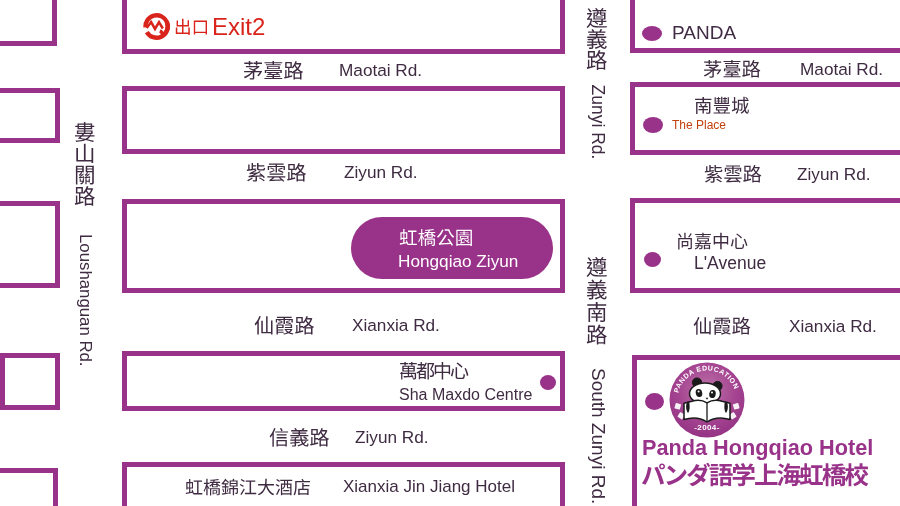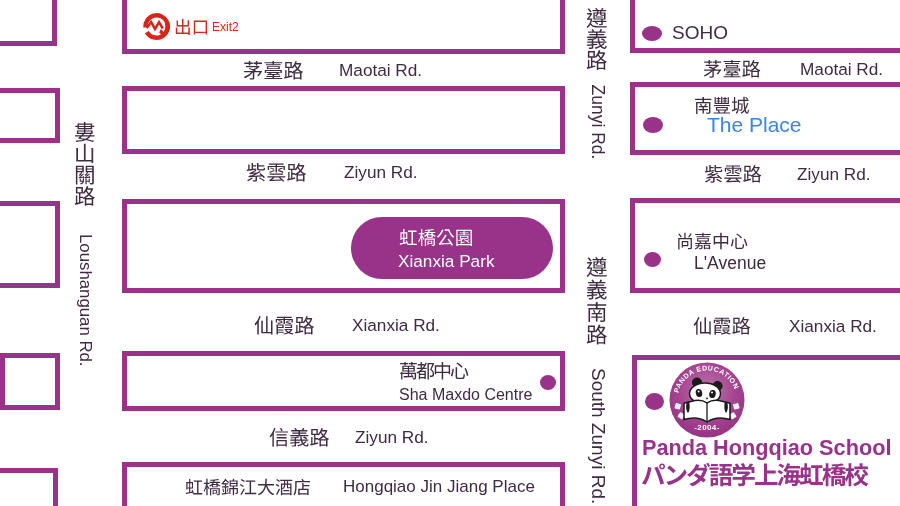--- a/index.html
+++ b/index.html
@@ -41,21 +41,21 @@
 <path d="M 6.1 9.25 A 4.8 4.8 0 0 0 3.4 4.4" stroke-width="3.4"></path>
 <path d="M -9.7 5.6 A 11.2 11.2 0 0 0 10.5 -3.9" stroke-width="4.4"></path>
 <path d="M -9.8 1.6 L -5.4 -4.4 L -1.5 2.4 L 2.5 -4.4 L 6.3 2" stroke-width="2.5" stroke-linejoin="miter"></path>
 </g>
   </svg>
 
 <svg style="position:absolute;left:172px;top:17.1px" width="41" height="23" viewBox="0 0 41 23">
     <path fill="#d9241b" d="M3.8 10.5V16.9H16.3V17.9H17.8V10.5H16.3V15.6H11.5V9.4H17V3.3H15.6V8.1H11.5V1.8H10V8.1H6V3.4H4.6V9.4H10V15.6H5.3V10.5Z M21.8 3.6V17.5H23.2V16H33.6V17.4H35V3.6ZM23.2 14.7V4.9H33.6V14.7Z"></path>
   </svg>
 
-<div style="position:absolute;left:212px;top:16.0px;font-size:12px;line-height:22px;color:#d9241b;font-weight:normal;white-space:nowrap">Exit2</div>
+<div style="position:absolute;left:212px;top:16.0px;font-size:24px;line-height:22px;color:#d9241b;font-weight:normal;white-space:nowrap">Exit2</div>
 
 <svg style="position:absolute;left:241px;top:58.7px" width="67" height="26" viewBox="0 0 67 26">
     <path fill="#3f2b42" d="M7.8 9.8C9.3 10.4 11.2 11.2 12.6 11.9H3.1V13.3H10.3C8.3 15.3 5.4 17.1 2.8 18C3.2 18.3 3.6 18.9 3.9 19.3C6.7 18.1 9.8 16 11.8 13.5V18.9C11.8 19.1 11.7 19.2 11.4 19.3C11 19.3 9.8 19.3 8.5 19.2C8.7 19.6 8.9 20.2 9 20.6C10.7 20.6 11.8 20.6 12.5 20.4C13.1 20.2 13.3 19.7 13.3 18.9V13.3H18.8C18 14.5 17.1 15.7 16.2 16.6L17.6 17.2C18.8 16 20.1 14.1 21.2 12.3L20 11.8L19.7 11.9H15.4L15.4 11.9C15 11.6 14.4 11.3 13.8 11C15.6 10.1 17.4 8.9 18.7 7.8L17.7 7L17.3 7H4.9V8.3H15.7C14.8 9 13.6 9.8 12.4 10.3C11.2 9.8 9.9 9.3 8.8 8.9ZM3.3 3.6V4.9H7.8V6.6H9.3V4.9H11.8V3.6H9.3V2H7.8V3.6ZM12.5 3.6V4.9H14.8V6.6H16.3V4.9H21V3.6H16.3V2H14.8V3.6Z M23.8 11V13.9H25.2V12H39.3V13.9H40.8V11ZM27.3 8.1H37.3V9.2H27.3ZM25.9 7.2V10.1H38.8V7.2ZM31.5 2V3.2H23.5V4.3H31.5V5.3H24.9V6.3H39.7V5.3H33V4.3H41.2V3.2H33V2ZM26.6 16.2C27 16.1 27.5 16.1 31.5 16V16.9H25.4V18H31.5V19H23.4V20.1H41.2V19H33V18H39.3V16.9H33V15.9L37.3 15.8C37.7 16.1 38.1 16.4 38.3 16.6L39.2 15.9C38.6 15.3 37.5 14.5 36.4 13.9H38.7V12.9H25.8V13.9H29.3C28.4 14.3 27.6 14.7 27.3 14.8C26.9 15 26.5 15.1 26.2 15.1C26.3 15.4 26.5 16 26.6 16.2ZM34.5 14C35 14.3 35.5 14.6 36.1 14.9L29 15C29.7 14.7 30.4 14.3 31.1 13.9H34.7Z M45.6 4.2H49.4V7.8H45.6ZM43.2 18.1 43.4 19.6C45.6 19.1 48.5 18.4 51.2 17.7L51.1 16.3L48.4 17V13.4H50.6C50.9 13.6 51.1 14.1 51.3 14.4C51.7 14.2 52.1 14 52.5 13.8V20.6H53.9V19.8H59V20.5H60.5V13.8L61.1 14.1C61.3 13.7 61.8 13.1 62.1 12.8C60.2 12.2 58.7 11.1 57.4 9.9C58.7 8.3 59.7 6.5 60.4 4.4L59.4 4L59.2 4.1H55.2C55.5 3.5 55.7 2.9 55.9 2.4L54.5 2C53.7 4.4 52.4 6.7 50.8 8.2V2.9H44.2V9.1H47.1V17.3L45.5 17.7V11H44.2V17.9ZM53.9 18.5V14.6H59V18.5ZM58.5 5.4C58 6.7 57.3 7.8 56.4 8.8C55.6 7.8 54.9 6.8 54.4 5.8L54.6 5.4ZM53.4 13.3C54.5 12.6 55.6 11.8 56.5 10.9C57.3 11.8 58.3 12.6 59.5 13.3ZM55.5 9.8C54.2 11.2 52.6 12.3 51 13V12H48.4V9.1H50.8V8.4C51.1 8.7 51.6 9.1 51.8 9.4C52.5 8.7 53.1 7.9 53.7 7C54.2 7.9 54.8 8.9 55.5 9.8Z"></path>
   </svg>
 
 <div style="position:absolute;left:339px;top:59.0px;font-size:17.2px;line-height:22px;color:#3f2b42;font-weight:normal;white-space:nowrap">Maotai Rd.</div>
 
 <svg style="position:absolute;left:701px;top:58.2px" width="64" height="25" viewBox="0 0 64 25">
     <path fill="#3f2b42" d="M7.5 9.4C9 9.9 10.7 10.7 12.1 11.4H3.1V12.7H9.9C8.1 14.6 5.3 16.3 2.8 17.2C3.1 17.5 3.5 18 3.8 18.4C6.5 17.3 9.4 15.2 11.4 12.9V18C11.4 18.3 11.3 18.4 11 18.4C10.6 18.4 9.4 18.4 8.2 18.4C8.4 18.7 8.6 19.3 8.7 19.7C10.3 19.7 11.3 19.7 12 19.5C12.6 19.3 12.8 18.9 12.8 18.1V12.7H18C17.3 13.8 16.4 15 15.6 15.8L16.9 16.4C18 15.3 19.3 13.4 20.3 11.8L19.2 11.3L18.9 11.4H14.8L14.8 11.3C14.4 11.1 13.9 10.8 13.3 10.5C15 9.6 16.7 8.5 18 7.4L17 6.7L16.6 6.7H4.8V8H15.1C14.2 8.6 13 9.3 11.9 9.8C10.8 9.3 9.6 8.8 8.5 8.5ZM3.2 3.4V4.7H7.6V6.3H9V4.7H11.4V3.4H9V1.9H7.6V3.4ZM12 3.4V4.7H14.2V6.3H15.6V4.7H20.2V3.4H15.6V1.9H14.2V3.4Z M22.9 10.5V13.3H24.2V11.5H37.7V13.3H39.1V10.5ZM26.1 7.7H35.8V8.8H26.1ZM24.8 6.9V9.7H37.2V6.9ZM30.2 1.9V3.1H22.5V4.1H30.2V5.1H23.9V6H38V5.1H31.6V4.1H39.4V3.1H31.6V1.9ZM25.5 15.5C25.9 15.4 26.4 15.3 30.2 15.2V16.2H24.3V17.2H30.2V18.2H22.5V19.2H39.5V18.2H31.6V17.2H37.7V16.2H31.6V15.2L35.8 15.1C36.1 15.4 36.5 15.7 36.7 15.9L37.6 15.2C37 14.6 35.9 13.8 34.8 13.2H37.1V12.4H24.8V13.2H28.1C27.3 13.7 26.5 14.1 26.2 14.2C25.8 14.3 25.4 14.4 25.1 14.4C25.3 14.7 25.4 15.3 25.5 15.5ZM33 13.4C33.5 13.6 34 13.9 34.5 14.3L27.8 14.4C28.4 14.1 29.1 13.7 29.8 13.2H33.3Z M43.6 4H47.3V7.4H43.6ZM41.3 17.3 41.6 18.7C43.6 18.3 46.4 17.6 49.1 16.9L48.9 15.6L46.4 16.2V12.8H48.4C48.7 13 49 13.4 49.1 13.7C49.5 13.5 49.9 13.4 50.3 13.2V19.6H51.6V18.9H56.5V19.6H57.9V13.2L58.5 13.5C58.7 13.1 59.1 12.5 59.4 12.3C57.6 11.6 56.2 10.6 54.9 9.4C56.2 8 57.2 6.3 57.8 4.2L56.9 3.8L56.6 3.9H52.9C53.1 3.4 53.3 2.8 53.5 2.3L52.1 1.9C51.4 4.2 50.1 6.4 48.6 7.9V2.7H42.3V8.7H45.1V16.5L43.6 16.9V10.5H42.3V17.1ZM51.6 17.7V13.9H56.5V17.7ZM56 5.2C55.5 6.4 54.8 7.4 54 8.4C53.2 7.5 52.6 6.5 52.1 5.5L52.3 5.2ZM51.1 12.7C52.2 12 53.2 11.3 54.1 10.4C54.9 11.2 55.8 12 56.9 12.7ZM53.1 9.4C51.9 10.7 50.3 11.7 48.8 12.4V11.5H46.4V8.7H48.6V8.1C48.9 8.3 49.4 8.7 49.6 8.9C50.2 8.3 50.8 7.6 51.4 6.7C51.9 7.6 52.4 8.5 53.1 9.4Z"></path>
   </svg>
@@ -109,47 +109,47 @@
   </svg>
 
 <div class="vlab" style="left:530px;top:425px;width:136px;text-align:center;font-size:19px">South Zunyi Rd.</div>
 
 <div style="position:absolute;left:351px;top:217px;width:202px;height:62px;border-radius:31px;background:#993289"></div>
 
 <svg style="position:absolute;left:397px;top:226.6px" width="80" height="24" viewBox="0 0 80 24">
     <path fill="#fff" d="M11 3.6V4.9H14.5V16.7H11.1C10.8 15.7 10.4 14.2 9.8 13.2L8.8 13.5C9 14 9.2 14.5 9.4 15.1L7.5 15.5V12H10.3V5.2H7.5V1.9H6.2V5.2H3.4V12.9H4.6V12H6.2V15.7L2.8 16.3L3 17.7L9.7 16.3C9.8 16.7 9.9 17.1 10 17.4L10.6 17.2V18H19.9V16.7H16V4.9H19.5V3.6ZM4.6 6.4H6.3V10.8H4.6ZM7.4 6.4H9.1V10.8H7.4Z M31.1 8.2H34.6V9.8H31.1ZM33.9 6.1C34.1 6.5 34.4 6.9 34.7 7.2H31C31.3 6.9 31.6 6.5 31.8 6.1ZM36.3 2.1C34.4 2.6 30.8 2.8 27.9 2.9C28.1 3.2 28.2 3.6 28.2 3.9C29.2 3.9 30.4 3.9 31.5 3.8C31.4 4.2 31.2 4.6 31 5H27.6V6.1H30.3C29.6 7.2 28.5 8.3 27 9.1C27.3 9.2 27.7 9.7 27.9 10C28.6 9.5 29.3 9.1 29.9 8.5V10.7H35.8V8.5C36.5 9.1 37.1 9.6 37.8 9.9C38 9.6 38.4 9.2 38.7 8.9C37.4 8.4 36.1 7.3 35.2 6.1H38.2V5H32.4C32.5 4.5 32.7 4.1 32.8 3.7C34.5 3.5 36 3.3 37.2 3.1ZM27.8 11.6V19H29.1V12.7H36.6V17.5C36.6 17.7 36.6 17.8 36.3 17.8C36.1 17.8 35.3 17.8 34.4 17.8C34.6 18.1 34.8 18.6 34.9 19C36.1 19 36.8 18.9 37.3 18.7C37.8 18.5 37.9 18.2 37.9 17.5V11.6ZM30.5 13.7V18H31.5V17.1H35.3V13.7ZM31.5 14.6H34.2V16.2H31.5ZM24.1 1.9V5.9H21.6V7.2H23.9C23.4 9.7 22.3 12.7 21.2 14.2C21.4 14.5 21.7 15.1 21.9 15.4C22.7 14.2 23.5 12.3 24.1 10.3V19H25.3V10.2C25.9 11.1 26.5 12.3 26.7 12.9L27.5 11.9C27.2 11.4 25.8 9.3 25.3 8.6V7.2H27.4V5.9H25.3V1.9Z M45.1 2.4C43.9 5.2 42 8 39.9 9.7C40.2 10 40.9 10.5 41.1 10.8C43.2 8.9 45.3 6 46.6 2.9ZM42.2 18.1C42.9 17.8 44 17.7 53.7 17.1C54.1 17.7 54.4 18.3 54.7 18.8L56.1 18.1C55.2 16.4 53.4 13.8 51.9 11.8L50.5 12.4C51.3 13.4 52.1 14.6 52.9 15.8L44.2 16.3C46.2 14 48.1 11.1 49.7 8.2L48.1 7.6C46.6 10.8 44.2 14.1 43.4 14.9C42.7 15.8 42.2 16.4 41.7 16.6C41.9 17 42.1 17.7 42.2 18.1ZM47.7 2.3V3.8H51.2C52.3 6.6 54.1 9.3 56.2 10.9C56.4 10.4 56.9 9.8 57.3 9.5C55 8.1 53.2 5.3 52.3 2.3Z M64 9.7H70.2V11H64ZM66.4 4.3V5.4H62.7V6.2H66.4V7.4H61.6V8.3H72.6V7.4H67.7V6.2H71.6V5.4H67.7V4.3ZM63.5 16.7C63.8 16.6 64.3 16.4 67.7 15.4C67.7 15.2 67.7 14.8 67.7 14.5L64.9 15.2V13C65.7 12.6 66.4 12.2 67 11.8H71.5V9H62.8V11.8H65.4C64.2 12.4 62.6 13 61.1 13.3C61.3 13.5 61.7 13.9 61.8 14.1C62.5 14 63.2 13.7 63.8 13.5V14.9C63.8 15.5 63.4 15.7 63.1 15.8C63.2 16.1 63.4 16.5 63.5 16.7ZM66.6 12.7C68.4 13.7 70.6 15.2 71.7 16.2L72.6 15.6C72 15.1 71.3 14.5 70.4 14C71.1 13.6 71.9 13.2 72.5 12.7L71.6 12.2C71.1 12.6 70.3 13.1 69.6 13.4C68.9 13 68.2 12.5 67.5 12.2ZM59.3 2.7V19H60.6V18.2H73.5V19H74.9V2.7ZM60.6 16.9V3.9H73.5V16.9Z"></path>
   </svg>
 
-<div style="position:absolute;left:398px;top:250.0px;font-size:17.2px;line-height:22px;color:#fff;font-weight:normal;white-space:nowrap">Xianxia Park</div>
+<div style="position:absolute;left:398px;top:250.0px;font-size:17.2px;line-height:22px;color:#fff;font-weight:normal;white-space:nowrap">Hongqiao Ziyun</div>
 
 <svg style="position:absolute;left:397px;top:360.4px" width="74" height="25" viewBox="0 0 74 25">
     <path fill="#3f2b42" d="M6.7 9.1H10.8V10.5H6.7ZM12.1 9.1H16.4V10.5H12.1ZM6.7 6.8H10.8V8.1H6.7ZM12.1 6.8H16.4V8.1H12.1ZM4.1 12V12.7H3.3V13.9H4.1V19.4H5.4V13.9H10.8V16L6.6 16.1L6.8 17.4C8.9 17.3 12.1 17.1 15.1 16.9C15.4 17.3 15.5 17.7 15.6 18L16.7 17.6C16.5 16.7 15.6 15.3 14.7 14.2L13.7 14.6C14 14.9 14.3 15.4 14.5 15.8L12.1 15.9V13.9H17.7V17.9C17.7 18.1 17.6 18.2 17.4 18.2C17.2 18.2 16.4 18.2 15.5 18.2C15.7 18.5 15.9 19 15.9 19.4C17.2 19.4 18 19.4 18.5 19.2C18.9 18.9 19.1 18.6 19.1 17.9V12.7H12.1V11.5H17.8V5.8H5.3V11.5H10.8V12.7H5.4V12ZM3.1 3.1V4.3H7.4V5.5H8.8V4.3H11.1V3.1H8.8V1.9H7.4V3.1ZM11.8 3.1V4.3H14.1V5.5H15.5V4.3H19.8V3.1H15.5V1.9H14.1V3.1Z M28.7 2.5C28.3 3.5 27.8 4.3 27.3 5.1V4.1H24.9V2.1H23.6V4.1H20.7V5.4H23.6V7.7H19.8V8.9H24.4C22.9 10.4 21.2 11.6 19.4 12.5C19.7 12.7 20.1 13.3 20.3 13.6C20.8 13.4 21.3 13.1 21.8 12.7V19.3H23.1V18.2H27.4V19H28.8V10.8H24.3C25 10.2 25.6 9.6 26.2 8.9H29.6V7.7H27.2C28.3 6.2 29.2 4.7 29.9 2.9ZM24.9 5.4H27.2C26.7 6.2 26.1 6.9 25.5 7.7H24.9ZM23.1 17V15H27.4V17ZM23.1 13.8V12H27.4V13.8ZM30.5 3V19.4H31.9V4.3H35.4C34.8 5.9 33.9 7.9 33.1 9.5C35.1 11.2 35.7 12.6 35.7 13.8C35.7 14.5 35.5 15.1 35.1 15.3C34.9 15.5 34.6 15.5 34.2 15.5C33.8 15.6 33.2 15.6 32.6 15.5C32.9 15.9 33 16.5 33 16.9C33.6 16.9 34.3 16.9 34.8 16.9C35.3 16.8 35.7 16.7 36.1 16.5C36.8 16 37.1 15.1 37.1 13.9C37.1 12.6 36.6 11.1 34.5 9.3C35.5 7.6 36.5 5.4 37.3 3.6L36.3 2.9L36 3Z M44.7 1.9V5.3H37.8V14.3H39.2V13.1H44.7V19.4H46.2V13.1H51.7V14.2H53.1V5.3H46.2V1.9ZM39.2 11.7V6.7H44.7V11.7ZM51.7 11.7H46.2V6.7H51.7Z M58.6 7.2V16.6C58.6 18.5 59.2 19 61.3 19C61.7 19 64.6 19 65.1 19C67.2 19 67.7 18 67.9 14.4C67.5 14.2 66.9 14 66.5 13.7C66.4 17 66.2 17.7 65 17.7C64.4 17.7 61.9 17.7 61.4 17.7C60.3 17.7 60.1 17.5 60.1 16.6V7.2ZM55.6 8.6C55.3 10.9 54.7 13.9 53.8 15.8L55.3 16.4C56.1 14.4 56.6 11.2 56.9 8.9ZM67.5 8.6C68.5 10.9 69.6 13.9 69.9 15.9L71.4 15.3C71 13.3 69.9 10.4 68.8 8.1ZM59.5 3.5C61.3 4.8 63.5 6.7 64.6 7.8L65.6 6.8C64.5 5.6 62.3 3.8 60.5 2.6Z"></path>
   </svg>
 
 <div style="position:absolute;left:399px;top:384.0px;font-size:16px;line-height:22px;color:#3f2b42;font-weight:normal;white-space:nowrap">Sha Maxdo Centre</div>
 
 <div style="position:absolute;left:540px;top:374.5px;width:16px;height:15.0px;border-radius:50%;background:#993289"></div>
 
 <svg style="position:absolute;left:183px;top:476.9px" width="132" height="23" viewBox="0 0 132 23">
     <path fill="#3f2b42" d="M10.7 3.5V4.8H14.1V16.1H10.8C10.5 15.2 10.1 13.8 9.6 12.7L8.6 13C8.8 13.5 9 14.1 9.1 14.6L7.3 15V11.6H10V5.1H7.3V1.9H6.1V5.1H3.3V12.5H4.5V11.6H6.1V15.2L2.7 15.8L3 17.1L9.5 15.8C9.6 16.1 9.7 16.5 9.7 16.8L10.3 16.6V17.4H19.3V16.1H15.5V4.8H19V3.5ZM4.5 6.2H6.2V10.5H4.5ZM7.2 6.2H8.9V10.5H7.2Z M30.1 7.9H33.5V9.5H30.1ZM32.9 5.9C33.1 6.3 33.4 6.6 33.6 7H30.1C30.4 6.6 30.6 6.3 30.8 5.9ZM35.2 2.1C33.4 2.5 29.9 2.8 27.1 2.8C27.2 3.1 27.4 3.5 27.4 3.8C28.4 3.8 29.4 3.7 30.5 3.7C30.4 4 30.2 4.4 30.1 4.8H26.8V5.9H29.4C28.7 7 27.6 8 26.2 8.8C26.5 8.9 26.9 9.4 27 9.7C27.8 9.2 28.4 8.8 29 8.2V10.3H34.7V8.2C35.4 8.8 36 9.3 36.6 9.6C36.8 9.3 37.2 8.9 37.5 8.6C36.3 8.1 35 7 34.1 5.9H37.1V4.8H31.4C31.6 4.4 31.7 4 31.8 3.6C33.4 3.4 34.9 3.2 36 3ZM27 11.2V18.4H28.2V12.3H35.5V16.9C35.5 17.1 35.4 17.2 35.2 17.2C35 17.2 34.2 17.2 33.4 17.2C33.6 17.5 33.8 18 33.8 18.3C35 18.3 35.7 18.3 36.2 18.1C36.6 17.9 36.8 17.6 36.8 17V11.2ZM29.6 13.2V17.4H30.6V16.6H34.2V13.2ZM30.6 14.1H33.1V15.7H30.6ZM23.3 1.8V5.7H20.9V7H23.2C22.7 9.4 21.6 12.3 20.6 13.8C20.8 14.1 21.1 14.6 21.2 14.9C22 13.8 22.8 11.9 23.3 10V18.3H24.6V9.9C25.1 10.8 25.7 11.9 25.9 12.5L26.7 11.5C26.4 11 25 9 24.6 8.4V7H26.6V5.7H24.6V1.8Z M47.8 7H53.3V8.6H47.8ZM47.8 4.5H53.3V6H47.8ZM39.3 11.8C39.7 12.9 40 14.2 40.1 15.1L41.1 14.9C41 14 40.7 12.6 40.3 11.5ZM44.5 11.3C44.4 12.3 44 13.8 43.7 14.7L44.6 14.9C44.9 14.1 45.3 12.7 45.6 11.6ZM46.3 11V16.9H47.5V12.2H49.8V18.3H51.1V12.2H53.7V15.6C53.7 15.8 53.6 15.8 53.5 15.8C53.3 15.8 52.8 15.8 52.1 15.8C52.3 16.1 52.5 16.6 52.5 17C53.4 17 54 17 54.4 16.8C54.8 16.6 54.9 16.2 54.9 15.6V11H51.1V9.6H54.6V3.5H50.8C51 3 51.2 2.5 51.4 2L50 1.7C49.9 2.2 49.7 2.9 49.5 3.5H46.6V9.6H49.8V11ZM42.2 1.7C41.3 3.5 39.9 5.3 38.5 6.5C38.7 6.8 39 7.5 39.1 7.7C39.4 7.5 39.6 7.2 39.9 7V7.4H41.9V9.3H39.1V10.5H41.9V16.1L38.8 16.6L39.1 17.8C41 17.5 43.5 17 45.9 16.5L45.9 15.4L43.1 15.9V10.5H45.6V9.3H43.1V7.4H45.2V6.2H40.6C41.3 5.5 41.9 4.6 42.5 3.7C43.5 4.4 44.7 5.4 45.3 6L46 5.1C45.4 4.4 44.1 3.5 43 2.8L43.3 2.1Z M57.7 3C58.8 3.6 60.2 4.5 61 5.1L61.8 4.1C61.1 3.5 59.6 2.6 58.5 2ZM56.8 7.9C57.9 8.5 59.3 9.3 60.1 9.9L60.8 8.8C60.1 8.2 58.6 7.4 57.5 6.9ZM57.4 17.2 58.5 18.1C59.6 16.5 60.8 14.2 61.8 12.3L60.8 11.4C59.7 13.4 58.3 15.8 57.4 17.2ZM61.9 15.8V17.2H73.3V15.8H68.1V4.8H72.3V3.5H62.7V4.8H66.6V15.8Z M82.3 1.8C82.3 3.2 82.3 5.1 82 7H75.1V8.4H81.8C81.1 11.8 79.3 15.3 74.8 17.2C75.2 17.5 75.6 18 75.8 18.3C80.2 16.3 82.1 12.9 83 9.4C84.4 13.5 86.7 16.7 90.2 18.3C90.5 17.9 90.9 17.4 91.2 17.1C87.8 15.6 85.4 12.3 84.1 8.4H91V7H83.5C83.7 5.1 83.7 3.3 83.8 1.8Z M100.3 13V14.2H106.3V13ZM93.3 3.1C94.2 3.7 95.5 4.5 96.2 5L97 3.9C96.3 3.4 95 2.6 94 2.1ZM92.6 7.9C93.6 8.5 95 9.3 95.7 9.7L96.4 8.6C95.7 8.1 94.4 7.4 93.4 6.9ZM93 17.3 94.2 18.1C95.1 16.4 96.2 14.1 97 12.2L95.9 11.4C95 13.5 93.8 15.9 93 17.3ZM97.9 6.5V18.3H99.2V17.5H107.2V18.3H108.5V6.5H105.1V4H109.2V2.7H97.2V4H101V6.5ZM102.2 4H103.9V6.5H102.2ZM99.2 16.3V11.5C99.4 11.7 99.8 12 99.9 12.2C101.8 11.1 102.2 9.6 102.2 8.3V7.7H103.9V9.9C103.9 11.1 104.2 11.3 105.3 11.3C105.6 11.3 106.8 11.3 107.1 11.3H107.2V16.3ZM99.2 11.3V7.7H101.1V8.3C101.1 9.3 100.8 10.4 99.2 11.3ZM105 7.7H107.2V10.2L106.9 10.2C106.7 10.2 105.6 10.2 105.4 10.2C105 10.2 105 10.2 105 9.9Z M115.2 11.7V18.1H116.6V17.4H124.2V18.1H125.6V11.7H120.6V9.3H126.4V8H120.6V5.9H119.2V11.7ZM116.6 16.2V13H124.2V16.2ZM118.4 2.2C118.7 2.7 119.1 3.4 119.3 4H112.2V8.7C112.2 11.3 112.1 15 110.5 17.6C110.9 17.7 111.5 18.1 111.7 18.4C113.4 15.6 113.6 11.5 113.6 8.7V5.3H127V4H120.9C120.6 3.3 120.2 2.5 119.7 1.9Z"></path>
   </svg>
 
-<div style="position:absolute;left:343px;top:476.0px;font-size:17px;line-height:22px;color:#3f2b42;font-weight:normal;white-space:nowrap">Hongqiao Jin Jiang Place</div>
+<div style="position:absolute;left:343px;top:476.0px;font-size:17px;line-height:22px;color:#3f2b42;font-weight:normal;white-space:nowrap">Xianxia Jin Jiang Hotel</div>
 
 <div style="position:absolute;left:642px;top:26.0px;width:20px;height:15.0px;border-radius:50%;background:#993289"></div>
 
-<div style="position:absolute;left:672px;top:21.5px;font-size:19px;line-height:22px;color:#3f2b42;font-weight:normal;white-space:nowrap">SOHO</div>
+<div style="position:absolute;left:672px;top:21.5px;font-size:19px;line-height:22px;color:#3f2b42;font-weight:normal;white-space:nowrap">PANDA</div>
 
 <svg style="position:absolute;left:692px;top:94.6px" width="62" height="24" viewBox="0 0 62 24">
     <path fill="#3f2b42" d="M7.9 8.9C8.3 9.6 8.8 10.5 9 11.1L10.1 10.7C9.9 10.1 9.5 9.2 9 8.5ZM10.5 1.9V3.7H3.1V5H10.5V7H4.1V18.9H5.5V8.3H17V17.2C17 17.5 16.9 17.6 16.6 17.6C16.3 17.7 15.1 17.7 14 17.6C14.2 18 14.4 18.5 14.5 18.9C16 18.9 17 18.9 17.6 18.6C18.2 18.4 18.4 18.1 18.4 17.2V7H12V5H19.4V3.7H12V1.9ZM13.5 8.5C13.2 9.3 12.7 10.4 12.2 11.1H6.9V12.3H10.5V14.1H6.5V15.3H10.5V18.5H11.9V15.3H16V14.1H11.9V12.3H15.7V11.1H13.4C13.9 10.5 14.3 9.7 14.7 8.9Z M21.9 10.1V11.1H37.7V10.1ZM25.2 12.9H34.4V14.5H25.2ZM22.6 2.3V9.1H36.9V2.3H35.7V8.1H33.5V7.2H35.2V6.4H33.5V5.5H34.9V4.7H33.5V3.9H35.1V3.1H33.5V2.1H32.5V3.1H30.9V3.9H32.5V4.7H31.1V5.5H32.5V6.4H30.8V7.2H32.5V8.1H30.4V1.8H29.1V8.1H26.9V7.2H28.6V6.4H26.9V5.5H28.3V4.7H26.9V3.9H28.5V3.1H26.9V2.1H26V3.1H24.4V3.9H26V4.7H24.6V5.5H26V6.4H24.3V7.2H26V8.1H23.8V2.3ZM25.6 15.5C26 16.1 26.3 16.8 26.5 17.4H21.6V18.4H37.9V17.4H33C33.4 16.8 33.8 16.2 34.2 15.5L33.7 15.4H35.8V12H23.9V15.4H26.1ZM27.5 17.4 27.9 17.2C27.7 16.7 27.3 16 26.9 15.4H32.7C32.5 16 32 16.7 31.7 17.3L32 17.4Z M39.8 15 40.2 16.4C41.7 15.8 43.5 15.1 45.3 14.4L45 13.1L43.2 13.8V7.7H45V6.4H43.2V2.1H41.9V6.4H40V7.7H41.9V14.2C41.1 14.5 40.4 14.8 39.8 15ZM55 8C54.6 9.7 54.1 11.3 53.3 12.7C53 10.8 52.8 8.5 52.7 6H56.6V4.7H55.3L56.2 4C55.7 3.4 54.8 2.6 54 2L53 2.6C53.8 3.2 54.7 4.1 55.2 4.7H52.7C52.7 3.8 52.7 2.8 52.7 1.8H51.3L51.4 4.7H45.8V10.5C45.8 12.9 45.6 15.9 43.7 18.1C44 18.2 44.5 18.7 44.8 18.9C46.8 16.6 47.1 13.1 47.1 10.5V9.6H49.4C49.4 13 49.3 14.2 49.1 14.5C49 14.6 48.8 14.7 48.6 14.7C48.4 14.7 47.8 14.7 47.2 14.6C47.4 14.9 47.5 15.4 47.5 15.8C48.2 15.8 48.8 15.8 49.2 15.8C49.6 15.7 49.9 15.6 50.1 15.3C50.5 14.8 50.5 13.3 50.6 9C50.6 8.8 50.6 8.5 50.6 8.5H47.1V6H51.4C51.6 9.2 51.8 12.1 52.3 14.3C51.3 15.7 50.1 16.9 48.6 17.8C48.9 18.1 49.4 18.6 49.6 18.8C50.8 18 51.9 17 52.7 15.9C53.3 17.6 54.1 18.7 55.1 18.7C56.3 18.7 56.7 17.8 56.9 15C56.6 14.9 56.2 14.6 55.9 14.3C55.8 16.4 55.7 17.4 55.3 17.4C54.7 17.4 54.1 16.3 53.7 14.6C54.8 12.8 55.7 10.7 56.3 8.3Z"></path>
   </svg>
 
 <div style="position:absolute;left:643px;top:116.5px;width:20px;height:16px;border-radius:50%;background:#993289"></div>
 
-<div style="position:absolute;left:707px;top:114.0px;font-size:21px;line-height:22px;color:#3b82f6;font-weight:normal;white-space:nowrap">The Place</div>
+<div style="position:absolute;left:672px;top:114.0px;font-size:12px;line-height:22px;color:#c2410c;font-weight:normal;white-space:nowrap">The Place</div>
 
 <svg style="position:absolute;left:674px;top:230.9px" width="78" height="23" viewBox="0 0 78 23">
     <path fill="#3f2b42" d="M4.2 2.9C5.2 4 6.2 5.5 6.6 6.5L7.8 5.9C7.4 4.9 6.4 3.5 5.4 2.4ZM16.5 2.2C15.9 3.4 14.9 5.1 14 6.1L15.2 6.6C16 5.6 17 4 17.8 2.7ZM4.2 7.1V18.4H5.5V8.3H16.6V16.6C16.6 16.9 16.5 17 16.2 17C15.9 17 14.9 17 13.7 17C13.9 17.4 14.1 17.9 14.2 18.3C15.6 18.3 16.6 18.3 17.2 18.1C17.7 17.9 17.9 17.4 17.9 16.7V7.1H11.6V1.8H10.3V7.1ZM8.9 11.3H13.1V14.1H8.9ZM7.7 10.1V16.4H8.9V15.3H14.3V10.1Z M24.3 8.1H33.7V9.5H24.3ZM28.3 1.8V3H21.2V4.1H28.3V5.2H22.4V6.2H35.7V5.2H29.6V4.1H36.9V3H29.6V1.8ZM30.8 11.9H26.6L27.3 11.7C27.1 11.4 26.8 10.9 26.5 10.5H31.5C31.3 10.9 31.1 11.4 30.8 11.9ZM25.1 10.7C25.5 11 25.7 11.5 25.9 11.9H21.2V12.9H36.8V11.9H32.2C32.4 11.5 32.7 11.1 32.9 10.7L32 10.5H35V7.2H23.1V10.5H25.9ZM24.2 13C24.2 13.4 24.2 13.8 24.1 14.2H21.4V15.2H23.7C23.3 16.2 22.4 17 20.7 17.5C20.9 17.7 21.3 18.1 21.4 18.4C23.5 17.7 24.5 16.7 25 15.2H27.5C27.3 16.4 27.2 16.9 27 17.1C26.9 17.2 26.7 17.2 26.5 17.2C26.2 17.2 25.5 17.2 24.8 17.2C25 17.4 25.1 17.9 25.1 18.2C25.9 18.2 26.6 18.2 27 18.2C27.5 18.2 27.7 18.1 28 17.8C28.4 17.5 28.5 16.6 28.7 14.7C28.8 14.5 28.8 14.2 28.8 14.2H25.3C25.4 13.8 25.4 13.4 25.5 13ZM29.8 13.8V18.3H31.1V17.8H34.8V18.3H36.1V13.8ZM31.1 16.8V14.8H34.8V16.8Z M46.2 1.8V5H39.7V13.6H41.1V12.5H46.2V18.3H47.7V12.5H52.9V13.5H54.2V5H47.7V1.8ZM41.1 11.1V6.3H46.2V11.1ZM52.9 11.1H47.7V6.3H52.9Z M61.3 6.8V15.7C61.3 17.5 61.9 18 63.8 18C64.2 18 67 18 67.5 18C69.5 18 69.9 17 70.1 13.6C69.7 13.5 69.2 13.2 68.8 13C68.7 16.1 68.5 16.8 67.4 16.8C66.8 16.8 64.4 16.8 63.9 16.8C62.9 16.8 62.7 16.6 62.7 15.7V6.8ZM58.4 8.2C58.2 10.3 57.6 13.1 56.8 15L58.2 15.6C58.9 13.6 59.5 10.6 59.7 8.4ZM69.7 8.2C70.7 10.3 71.7 13.2 72.1 15L73.4 14.5C73 12.6 72 9.9 71 7.7ZM62.2 3.3C63.9 4.5 66 6.3 67 7.4L68 6.4C66.9 5.3 64.8 3.6 63.1 2.4Z"></path>
   </svg>
 
 <div style="position:absolute;left:643.5px;top:251.5px;width:17.0px;height:15.0px;border-radius:50%;background:#993289"></div>
 
 <div style="position:absolute;left:694px;top:252.0px;font-size:17.5px;line-height:22px;color:#3f2b42;font-weight:normal;white-space:nowrap">L'Avenue</div>
 
 <div style="position:absolute;left:644.5px;top:392.5px;width:19.0px;height:17.0px;border-radius:50%;background:#993289"></div>
@@ -182,16 +182,16 @@
 <circle cx="-8.4" cy="-8.4" r="1" fill="#fff" stroke="none"></circle>
 <circle cx="5" cy="-7.4" r="1" fill="#fff" stroke="none"></circle>
 <path d="M -1.4 -2.2 L 1.4 -2.2 L 0 -0.3 Z" fill="#1a1a1a" stroke="none"></path>
 <path d="M 0 2.8 C -4 0.4 -10 -0.2 -15 1.3 L -23 3.3 L -23 19.5 C -15 17 -6 18 0 22 C 6 18 15 17 23 19.5 L 23 3.3 L 15 1.3 C 10 -0.2 4 0.4 0 2.8 Z" fill="#fff" stroke-width="1.5" stroke-linejoin="round"></path>
 <path d="M 0 2.8 L 0 22" stroke-width="1.3"></path>
 <path d="M -20 2 C -21.5 6 -21 10.5 -19 13 C -17 10.5 -17 5 -18 1.5 Z" fill="#1a1a1a" stroke="none"></path>
 <path d="M 18 1.5 C 17 5 17 10.5 19 13 C 21 10.5 21.5 6 20 2 Z" fill="#1a1a1a" stroke="none"></path>
 </g>
 </svg>
 
-<div style="position:absolute;left:642px;top:437.0px;font-size:21.7px;line-height:22px;color:#993289;font-weight:bold;white-space:nowrap">Panda Hongqiao School</div>
+<div style="position:absolute;left:642px;top:437.0px;font-size:21.7px;line-height:22px;color:#993289;font-weight:bold;white-space:nowrap">Panda Hongqiao Hotel</div>
 
 <svg style="position:absolute;left:639px;top:461.3px" width="232" height="32" viewBox="0 0 232 32">
     <path fill="#993289" d="M21.6 5.4C21.6 4.6 22.3 4 23 4C23.8 4 24.5 4.6 24.5 5.4C24.5 6.2 23.8 6.8 23 6.8C22.3 6.8 21.6 6.2 21.6 5.4ZM20.1 5.4C20.1 7 21.4 8.3 23 8.3C24.7 8.3 26 7 26 5.4C26 3.8 24.7 2.5 23 2.5C21.4 2.5 20.1 3.8 20.1 5.4ZM6.7 15.4C5.9 17.6 4.4 20.2 2.9 22.2L6.3 23.7C7.6 21.8 9.1 19 9.9 16.7C10.8 14.4 11.7 11 12 9.3C12.1 8.7 12.4 7.5 12.6 6.8L9 6.1C8.7 9.2 7.8 12.7 6.7 15.4ZM18.8 14.9C19.8 17.5 20.7 20.6 21.4 23.5L25 22.4C24.3 19.9 23 16 22.1 13.8C21.2 11.4 19.5 7.7 18.5 5.8L15.3 6.8C16.3 8.7 17.9 12.3 18.8 14.9Z M30.5 4.4 28.2 6.9C30 8.1 33.1 10.8 34.3 12.2L36.8 9.6C35.4 8.1 32.2 5.6 30.5 4.4ZM27.4 20.7 29.5 24C33 23.4 36.1 22 38.6 20.5C42.5 18.1 45.8 14.7 47.7 11.4L45.7 8C44.2 11.3 41 15 36.8 17.5C34.4 18.9 31.3 20.2 27.4 20.7Z M69.2 1.8 67.2 2.6C67.9 3.5 68.7 4.9 69.2 6L71.2 5.1C70.7 4.3 69.8 2.7 69.2 1.8ZM60.6 4.2 57 3.1C56.8 3.9 56.3 5.1 55.9 5.7C54.6 7.8 52.4 11.1 48.1 13.8L50.7 15.9C53.2 14.2 55.5 11.8 57.2 9.5H64.2C63.8 11 62.8 13.1 61.5 14.9C60 13.9 58.4 12.9 57.1 12.2L54.9 14.4C56.2 15.2 57.8 16.3 59.4 17.4C57.4 19.5 54.7 21.5 50.4 22.8L53.3 25.2C57.1 23.8 59.9 21.7 62 19.4C63 20.2 63.9 21 64.6 21.6L66.9 18.8C66.2 18.3 65.3 17.5 64.2 16.8C66 14.3 67.2 11.7 67.8 9.7C68 9.1 68.4 8.5 68.6 8L66.8 6.9L68.2 6.3C67.8 5.4 66.9 3.8 66.3 2.9L64.4 3.7C64.9 4.5 65.5 5.6 65.9 6.5C65.4 6.6 64.7 6.7 64 6.7H59C59.3 6.2 60 5.1 60.6 4.2Z M71.7 9.9V12.1H78.8V9.9ZM71.9 3V5.2H78.8V3ZM71.7 13.3V15.6H78.8V13.3ZM70.5 6.4V8.7H79.7V6.4ZM81.3 16V25.2H84.1V24.3H89.2V25.1H92.1V16ZM84.1 21.7V18.6H89.2V21.7ZM79.6 12.2V14.7H93.7V12.2H91.6V7.2H86.2L86.5 5.4H92.8V2.9H80.4V5.4H83.6L83.4 7.2H80.8V9.7H83L82.6 12.2ZM85.8 9.7H88.7V12.2H85.4ZM71.6 16.8V25.2H74.1V24.3H79V16.8ZM74.1 19.1H76.5V21.9H74.1Z M103.2 14.5V16.1H93.7V18.8H103.2V22C103.2 22.3 103 22.4 102.5 22.4C102 22.5 100.2 22.5 98.6 22.4C99.1 23.2 99.7 24.4 99.8 25.2C101.9 25.2 103.5 25.2 104.7 24.8C105.8 24.4 106.2 23.6 106.2 22.1V18.8H115.7V16.1H106.4C108.4 14.9 110.3 13.4 111.7 11.9L109.8 10.4L109.2 10.6H98.1V13.1H106.5C105.9 13.6 105.2 14.1 104.6 14.5ZM101.8 3C102.4 4 103 5.1 103.4 6.1H99.5L100.4 5.7C100 4.8 99 3.4 98.2 2.4L95.7 3.6C96.3 4.3 96.9 5.3 97.4 6.1H94V12.1H96.8V8.7H112.5V12.1H115.4V6.1H112.1C112.8 5.2 113.5 4.3 114.2 3.3L111 2.4C110.5 3.5 109.7 4.9 108.9 6.1H105.2L106.4 5.6C106 4.6 105.2 3.2 104.4 2.1Z M124.9 2.5V21H116.1V24H138.5V21H128V12.5H136.7V9.6H128V2.5Z M139.4 4.5C140.9 5.2 142.6 6.3 143.5 7.2L145.2 4.8C144.3 4 142.5 3 141.1 2.4ZM138.3 11.1C139.7 11.7 141.5 12.8 142.3 13.6L144 11.2C143.2 10.4 141.3 9.5 140 8.9ZM138.8 23.4 141.4 25C142.6 22.6 143.8 19.7 144.7 17.1L142.4 15.4C141.3 18.3 139.8 21.4 138.8 23.4ZM148.2 2.2C147.4 5 146 7.8 144.2 9.5C144.9 9.9 146.2 10.7 146.7 11.2C147 10.9 147.3 10.5 147.6 10.1C147.5 11.3 147.3 12.7 147.2 14H144.7V16.7H146.8C146.5 19 146.1 21.1 145.8 22.8L148.6 23L148.8 21.8H156.2C156.1 22.1 156 22.3 155.9 22.5C155.7 22.8 155.4 22.9 155 22.9C154.5 22.9 153.6 22.9 152.5 22.8C152.9 23.4 153.2 24.5 153.2 25.2C154.4 25.2 155.6 25.2 156.3 25.1C157.1 25 157.7 24.8 158.3 24C158.6 23.6 158.8 22.9 159 21.8H161.3V19.3H159.3L159.5 16.7H161.6V14H159.7L159.8 10.4C159.9 10.1 159.9 9.2 159.9 9.2H148.2C148.5 8.7 148.8 8.2 149.1 7.6H161V5H150.3C150.6 4.3 150.8 3.6 151.1 2.8ZM150.1 11.7H152.3L152.1 14H149.8ZM154.8 11.7H157.1L157 14H154.6ZM149.5 16.7H151.8L151.5 19.3H149.2ZM154.3 16.7H156.9C156.8 17.7 156.7 18.6 156.6 19.3H154Z M172.1 4.3V7.1H176.3V21.1H172.6C172.3 19.8 171.8 18.3 171.3 17L169.1 17.6C169.3 18.3 169.5 18.9 169.7 19.6L168 19.9V16H171.7V6.6H168V2.3H165.4V6.6H161.7V17H164V16H165.4V20.3L160.9 20.8L161.4 23.7L170.3 22.1L170.5 23.3L171.6 22.9V23.9H183.9V21.1H179.4V7.1H183.4V4.3ZM164 9H165.7V13.6H164ZM167.8 9H169.4V13.6H167.8Z M197.4 11.2H200.6V12.6H197.4ZM200.2 8.4C200.4 8.8 200.7 9.2 200.9 9.5H197.3C197.5 9.2 197.8 8.8 198 8.4ZM203.3 2.4C200.7 2.9 196.2 3.3 192.5 3.4C192.7 3.9 193 4.8 193 5.3C194.2 5.3 195.4 5.2 196.6 5.2C196.5 5.5 196.4 5.9 196.3 6.2H192.1V8.4H195C194 9.6 192.8 10.7 191.1 11.6C191.7 11.9 192.5 12.8 192.8 13.5C193.6 13 194.3 12.5 195 12V14.3H203.2V12.1C203.8 12.7 204.5 13.2 205.2 13.5C205.6 12.9 206.4 11.9 207 11.5C205.4 10.8 204 9.7 202.9 8.4H206.2V6.2H199L199.4 5C201.4 4.8 203.4 4.6 205 4.2ZM196 18.3V24H198.1V23.1H200.8C201.1 23.7 201.4 24.6 201.5 25.2C203 25.2 204.1 25.2 204.9 24.8C205.8 24.4 206 23.7 206 22.5V15.1H192.3V25.2H194.9V17.3H203.2V22.5C203.2 22.7 203.2 22.8 202.8 22.8H202.2V18.3ZM198.1 19.9H200.1V21.4H198.1ZM186.7 2.2V7.3H183.9V10H186.5C185.9 12.9 184.7 16.3 183.3 18.3C183.7 18.9 184.3 20.1 184.6 20.9C185.4 19.7 186.1 18.1 186.7 16.2V25.2H189.4V14.7C189.9 15.8 190.4 16.9 190.7 17.6L192.1 15.6C191.7 14.9 190.1 12.2 189.4 11.3V10H191.8V7.3H189.4V2.2Z M220.6 2.2V5.6H215.3V8.3H228.9V5.6H223.5V2.2ZM223.5 13C223.2 14.4 222.6 15.7 221.9 16.9C221.1 15.8 220.4 14.5 220 13.1L218.1 13.6C219.1 12.5 220.1 11.1 220.8 9.7L218.1 8.6C217.4 10.3 216 12.2 214.5 13.3C215.2 13.8 216.1 14.7 216.5 15.2C216.9 14.9 217.2 14.6 217.6 14.2C218.2 16.1 219.1 17.8 220.1 19.3C218.6 20.9 216.6 22.1 214.1 23C214.6 23.5 215.3 24.6 215.6 25.3C218.2 24.4 220.2 23.1 221.9 21.5C223.4 23.1 225.2 24.4 227.4 25.3C227.8 24.5 228.7 23.3 229.4 22.7C227.2 21.9 225.3 20.7 223.8 19.2C224.9 17.6 225.7 15.9 226.3 14C226.5 14.4 226.7 14.7 226.9 15L229.3 13.6C228.7 12.1 227 10 225.5 8.5L223.2 9.8C224.2 10.9 225.3 12.2 226.1 13.5ZM209.6 2.2V7.3H206.5V10H209.4C208.7 12.9 207.4 16.3 205.9 18.3C206.4 19 207 20.1 207.3 20.9C208.1 19.7 209 17.9 209.6 16V25.2H212.3V14.9C212.9 16 213.5 17.2 213.8 18L215.4 15.8C215 15 213 12.1 212.3 11.2V10H215V7.3H212.3V2.2Z"></path>
   </svg>
 </body></html>

